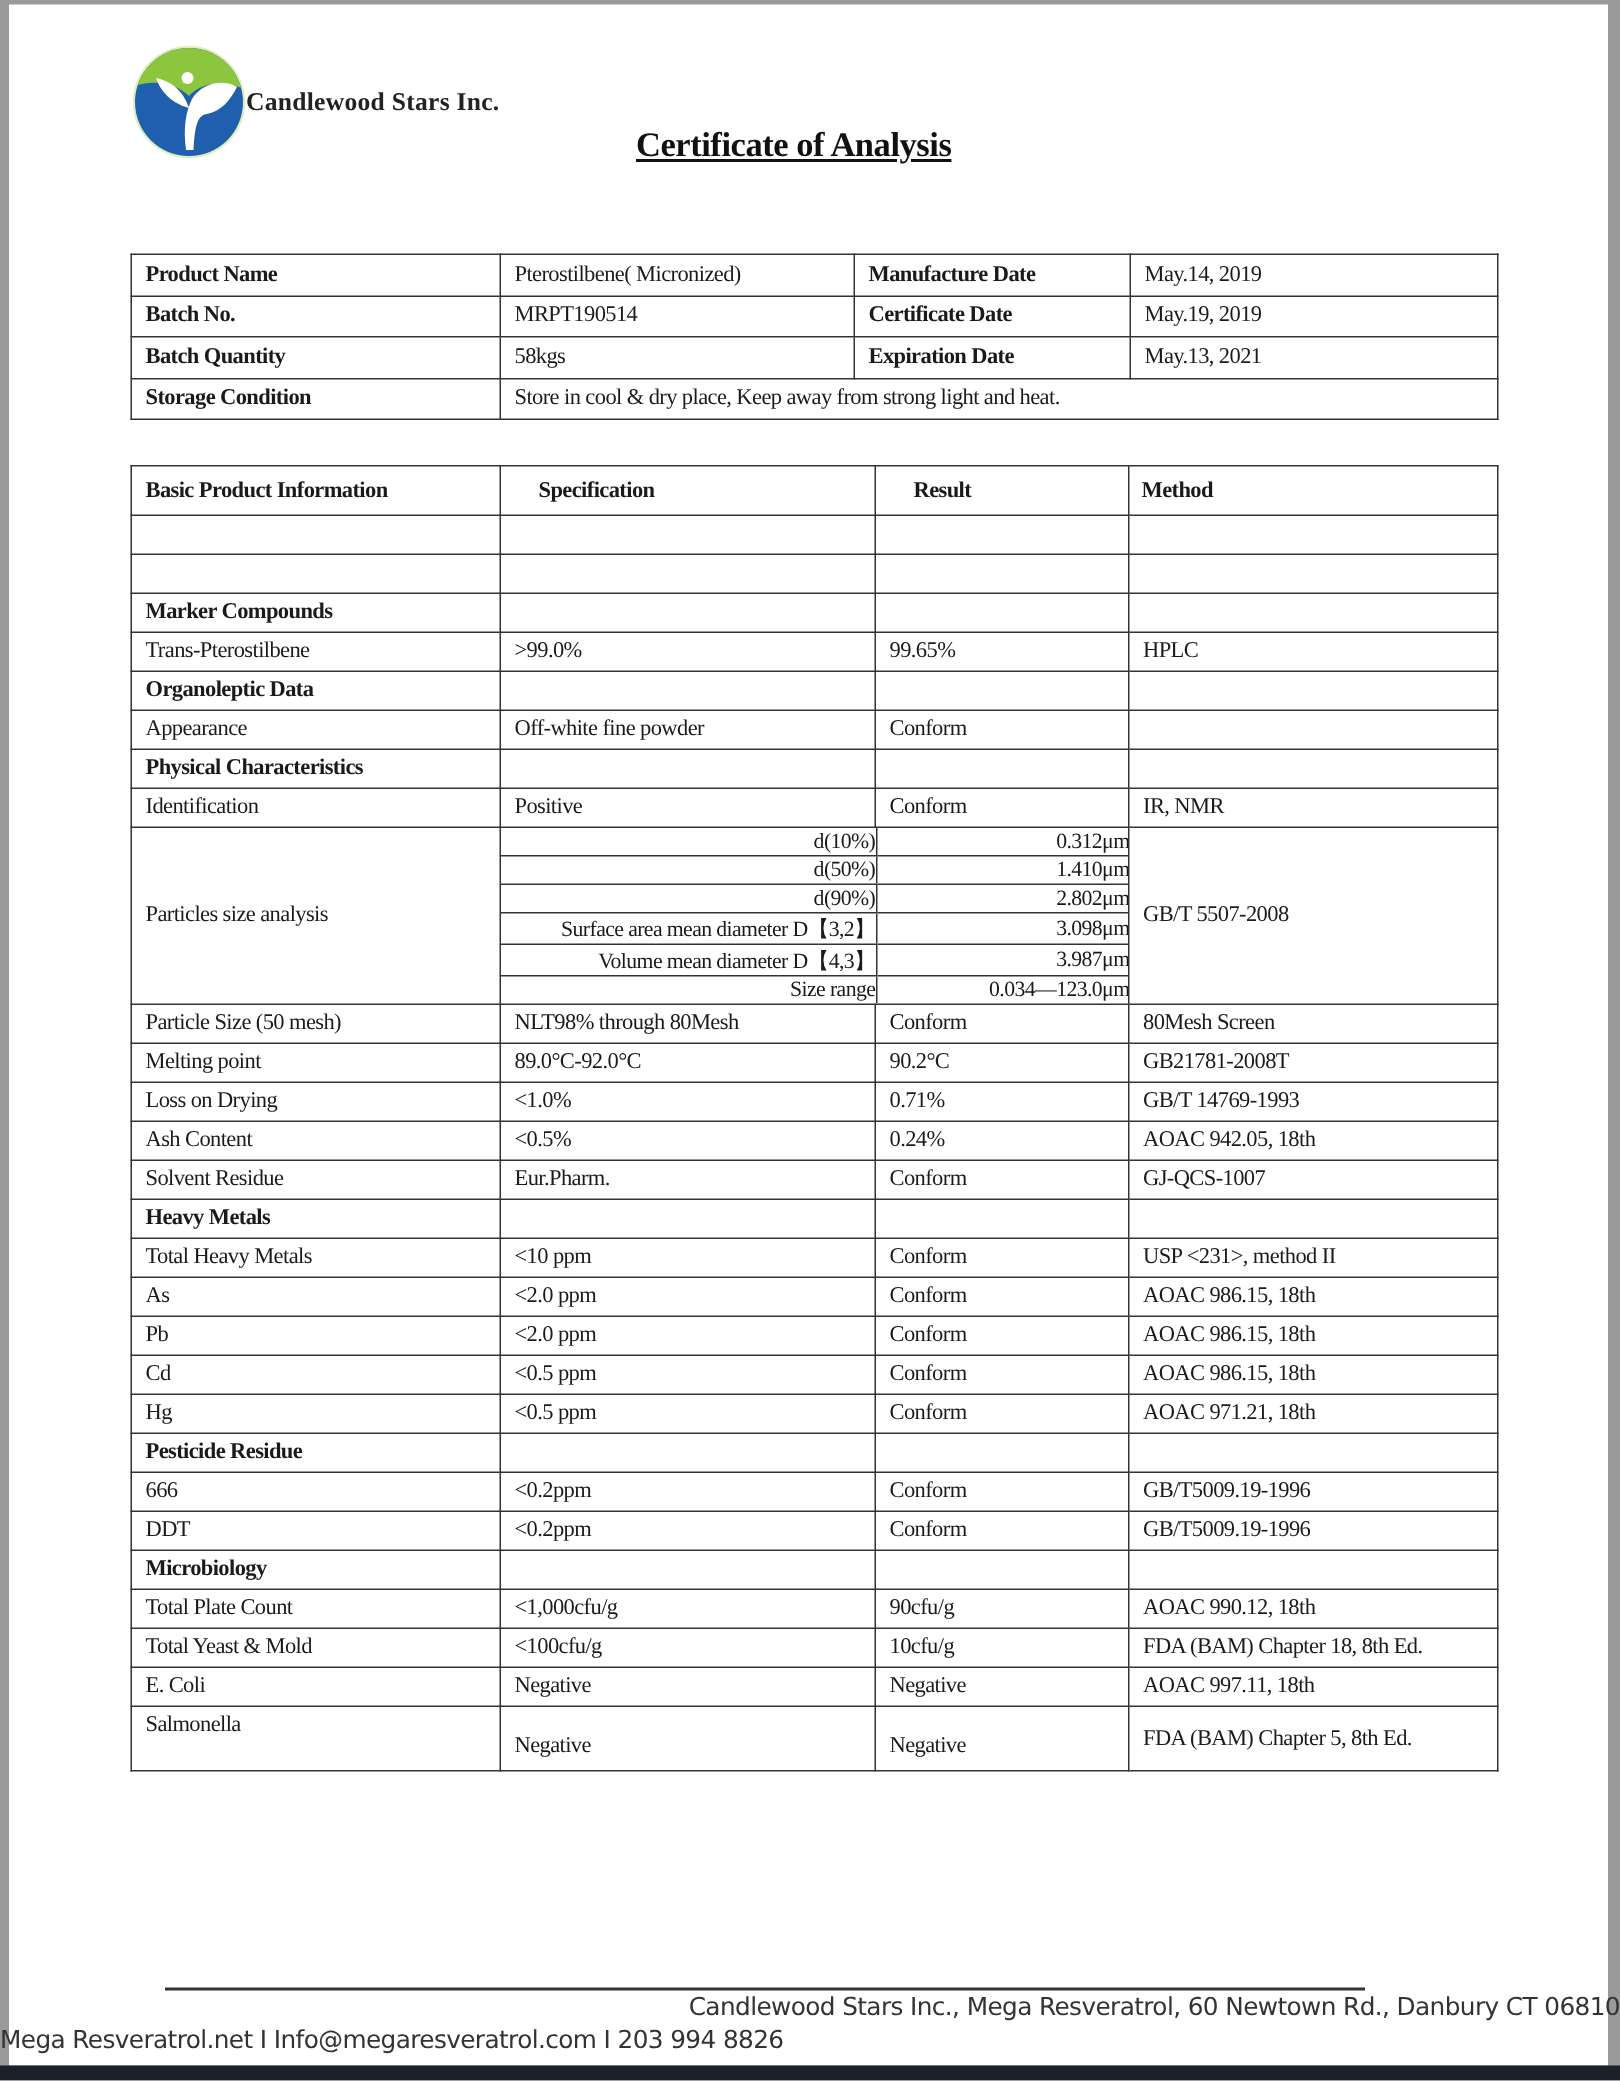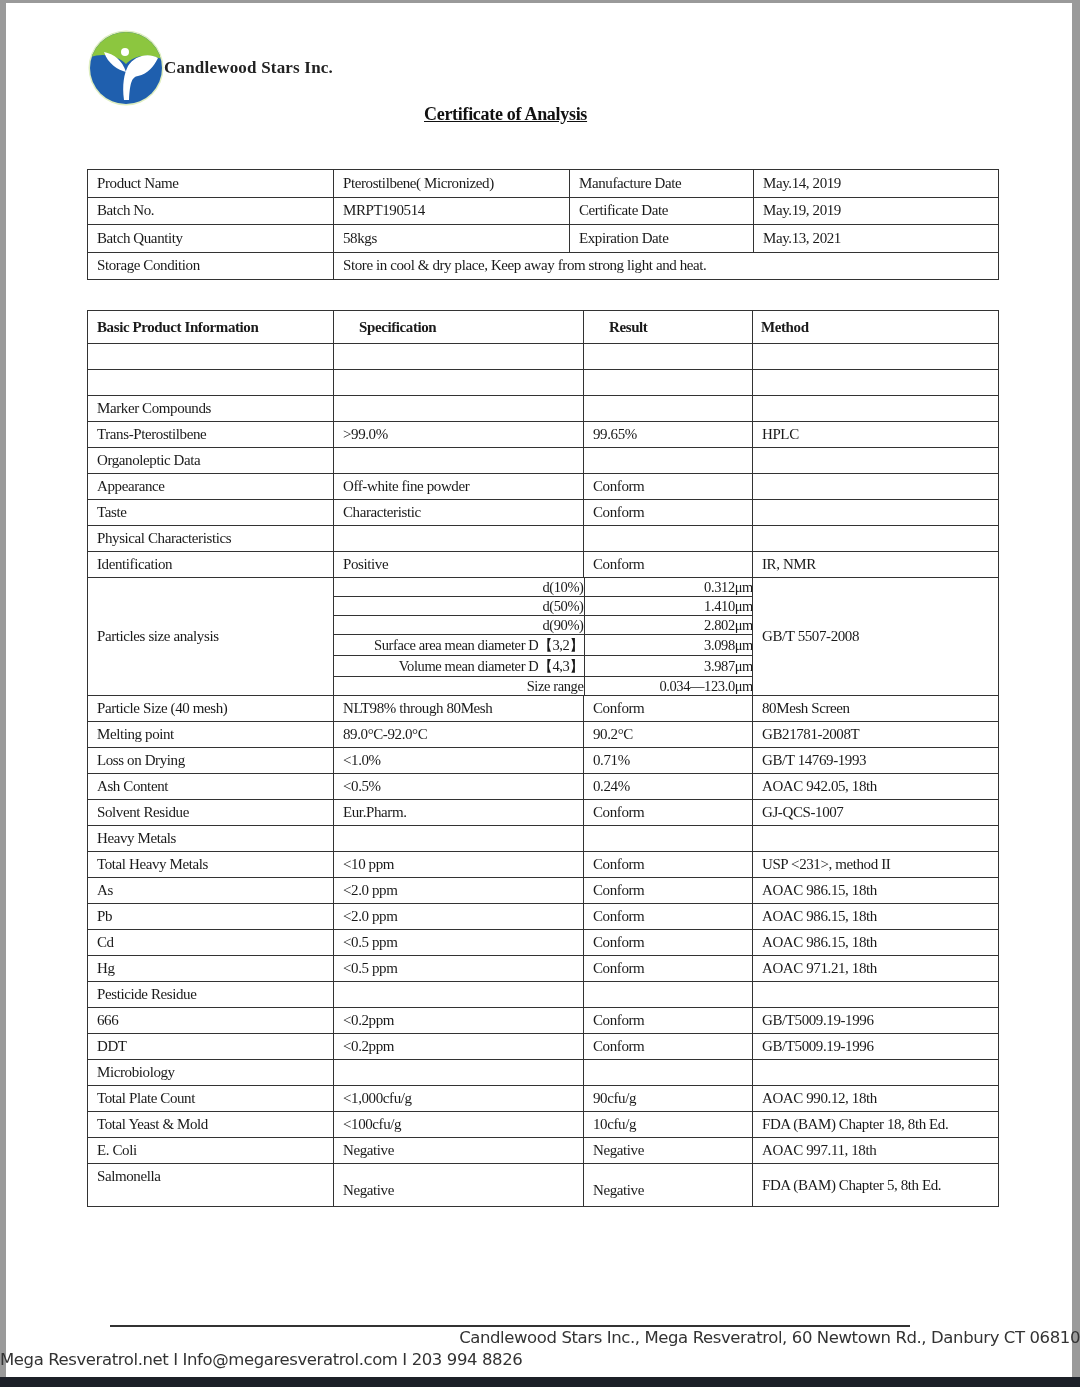--- a/index.html
+++ b/index.html
@@ -1,26 +1,26 @@
 <!DOCTYPE html>
 <html><head>
 <meta charset="utf-8">
 <style>
   html, body { margin:0; padding:0; }
   body { width:1080px; height:1387px; background:#9a9a9a; position:relative; overflow:hidden; font-family:"Liberation Serif", serif; color:#1a1a1a; }
   .page { position:absolute; left:6px; top:3px; width:1066px; height:1374px; background:#fff; }
   .bottombar { position:absolute; left:0; top:1377px; width:1080px; height:10px; background:#1c2028; }
   .logo { position:absolute; left:88px; top:30px; width:76px; height:76px; }
   .company { position:absolute; left:164px; top:58px; font-size:17px; font-weight:bold; color:#222; letter-spacing:0.2px; }
-  .title { position:absolute; left:424px; top:104px; font-size:18px; font-weight:bold; text-decoration:underline; color:#111; letter-spacing:-0.3px; }
+  .title { position:absolute; left:424px; top:84px; font-size:23px; font-weight:bold; text-decoration:underline; color:#111; letter-spacing:-0.3px; }
   table { border-collapse:collapse; position:absolute; table-layout:fixed; }
   td { border:1.5px solid #333; font-size:15px; padding:0 0 0 9px; vertical-align:middle; white-space:nowrap; overflow:hidden; letter-spacing:-0.4px; }
   .t1 { left:87px; top:169px; width:911px; }
   .t1 td { height:26.5px; }
-  .b { font-weight:normal; }
+  .b { font-weight:bold; }
   .t2 { left:87px; top:310px; width:911px; }
   .hdr td { height:32px; font-weight:bold; }
   .r { height:26px; }
   .inner { width:100%; border-collapse:collapse; position:static; table-layout:fixed;text-align:right; }
   .inner td { border:none; border-bottom:1.2px solid #333; height:18px; font-size:14.5px; padding-left:9px; }
   .inner tr:last-child td { border-bottom:none; }
   .footline { position:absolute; left:110px; top:1325px; width:800px; height:2px; background:#333; }
   .foot1 { position:absolute; left:0; width:1080px; top:1328px; text-align:right; font-family:"DejaVu Sans", sans-serif; font-size:16.5px; color:#333; letter-spacing:-0.4px; padding-left:0px; }
   .foot2 { position:absolute; left:0; width:1080px; top:1350px; text-align:left; font-family:"DejaVu Sans", sans-serif; font-size:16.5px; color:#333; letter-spacing:-0.4px; }
 </style>
@@ -126,26 +126,20 @@
         <td></td>
         <td></td>
         <td></td>
       </tr>
   <tr class="r">
     <td>Appearance</td>
     <td>Off-white fine powder</td>
     <td>Conform</td>
     <td></td>
   </tr>
-  <tr class="r">
-    <td>Taste</td>
-    <td>Characteristic</td>
-    <td>Conform</td>
-    <td></td>
-  </tr>
 
   <tr class="r">
         <td class="b">Physical Characteristics</td>
         <td></td>
         <td></td>
         <td></td>
       </tr>
   <tr class="r">
     <td>Identification</td>
     <td>Positive</td>
@@ -186,21 +180,21 @@
                 <td>Size range</td>
                 <td style="border-left:1.2px solid #333">0.034—123.0μm</td>
               </tr>
       </tbody>
           </table>
     </td>
     <td>GB/T 5507-2008</td>
   </tr>
 
   <tr class="r">
-    <td>Particle Size (40 mesh)</td>
+    <td>Particle Size (50 mesh)</td>
     <td>NLT98% through 80Mesh</td>
     <td>Conform</td>
     <td>80Mesh Screen</td>
   </tr>
   <tr class="r">
     <td>Melting point</td>
     <td>89.0°C-92.0°C</td>
     <td>90.2°C</td>
     <td>GB21781-2008T</td>
   </tr>

